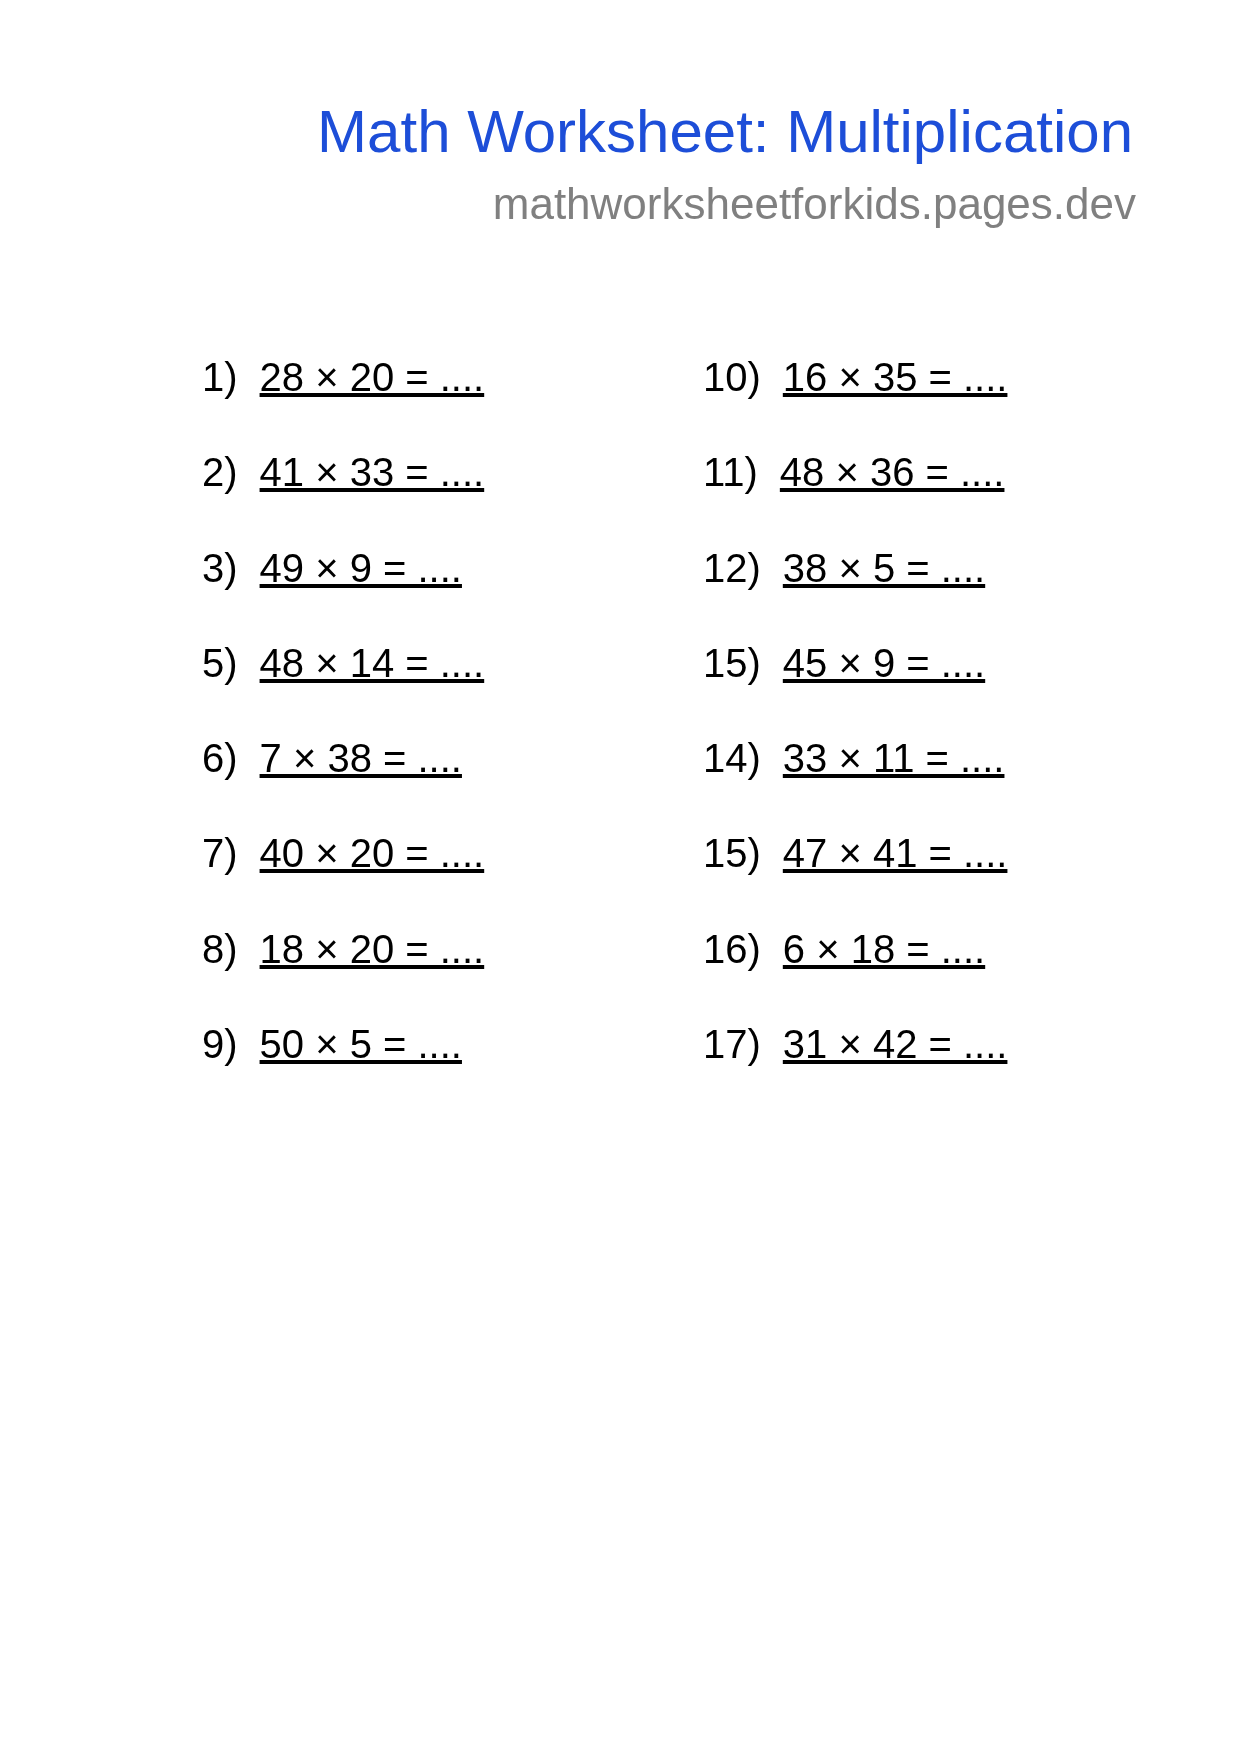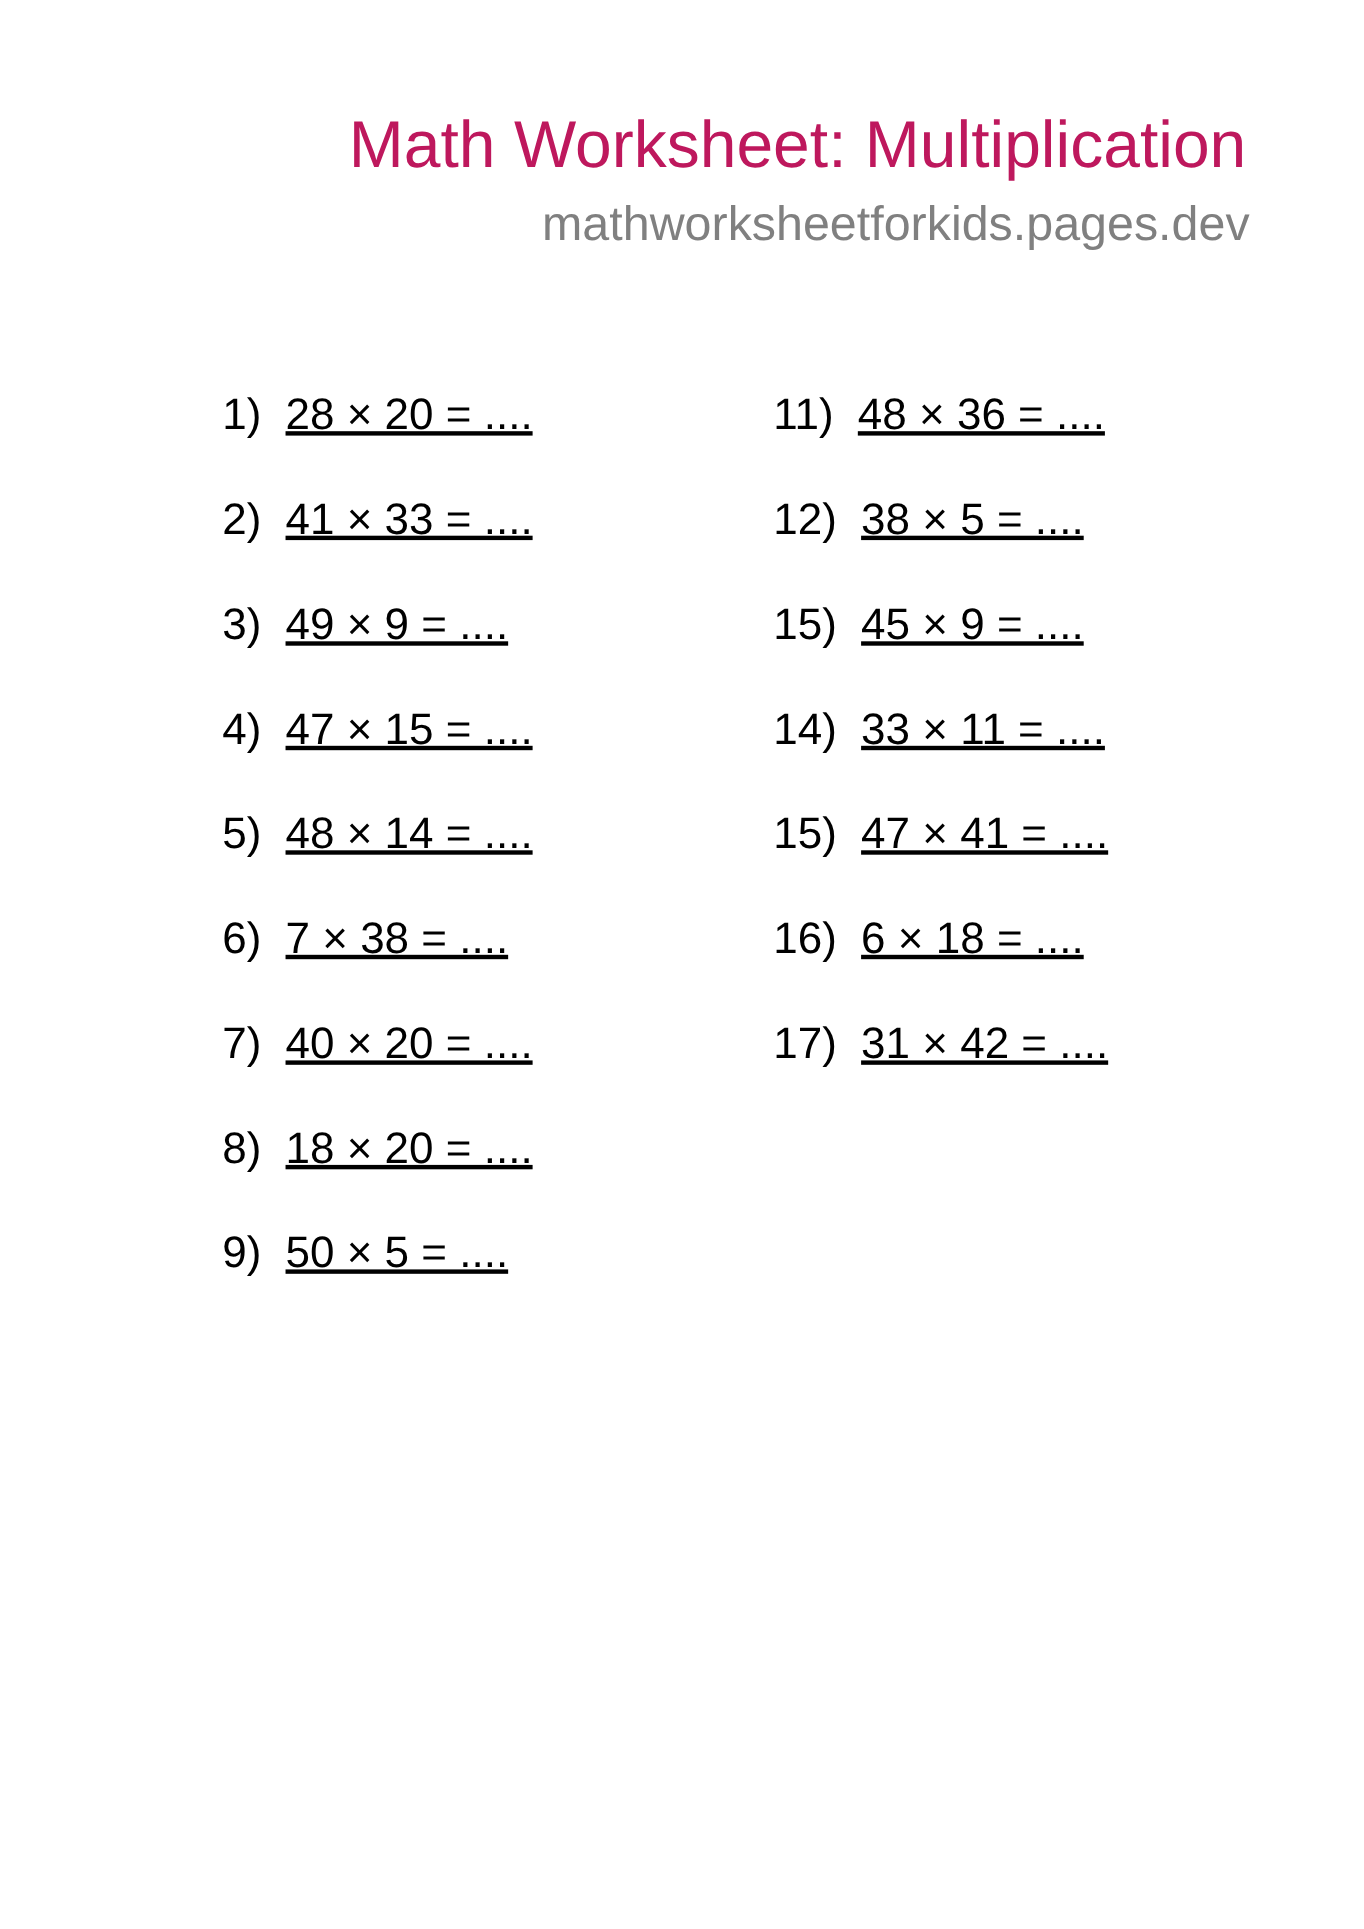--- a/index.html
+++ b/index.html
@@ -1,47 +1,47 @@
 <!DOCTYPE html>
 <html><head>
 <meta charset="utf-8">
 <style>
   html, body { margin: 0; padding: 0; background: #ffffff; }
   body { width: 1240px; height: 1754px; position: relative; overflow: hidden;
          font-family: "Liberation Sans", sans-serif; color: #000; }
   .title { position: absolute; right: 107px; top: 96px; font-size: 60px; line-height: 72px;
-           white-space: nowrap; color: #be185d; }
+           white-space: nowrap; color: #1d4ed8; }
   .subtitle { position: absolute; right: 104px; top: 178px; font-size: 44px; line-height: 52px;
               white-space: nowrap; color: #808080; }
   .col { position: absolute; top: 351px; text-decoration: underline; }
   .col.left { left: 202px; }
   .col.right { left: 703px; }
   .problem { height: 95.3px; font-size: 40px; line-height: 52px; white-space: nowrap; }
   .num { display: inline-block; }
   .gap { display: inline-block; width: 22px; }
 </style>
 </head>
 <body>
 
 <div class="title">Math Worksheet: Multiplication</div>
 <div class="subtitle">mathworksheetforkids.pages.dev</div>
 
 <div class="col left">
   <div class="problem"><span class="num">1)</span><span class="gap"></span><span>28 × 20 = ....</span></div>
   <div class="problem"><span class="num">2)</span><span class="gap"></span><span>41 × 33 = ....</span></div>
   <div class="problem"><span class="num">3)</span><span class="gap"></span><span>49 × 9 = ....</span></div>
-  <div class="problem"><span class="num">4)</span><span class="gap"></span><span>47 × 15 = ....</span></div>
   <div class="problem"><span class="num">5)</span><span class="gap"></span><span>48 × 14 = ....</span></div>
   <div class="problem"><span class="num">6)</span><span class="gap"></span><span>7 × 38 = ....</span></div>
   <div class="problem"><span class="num">7)</span><span class="gap"></span><span>40 × 20 = ....</span></div>
   <div class="problem"><span class="num">8)</span><span class="gap"></span><span>18 × 20 = ....</span></div>
   <div class="problem"><span class="num">9)</span><span class="gap"></span><span>50 × 5 = ....</span></div>
 </div>
 
 <div class="col right">
+  <div class="problem"><span class="num">10)</span><span class="gap"></span><span>16 × 35 = ....</span></div>
   <div class="problem"><span class="num">11)</span><span class="gap"></span><span>48 × 36 = ....</span></div>
   <div class="problem"><span class="num">12)</span><span class="gap"></span><span>38 × 5 = ....</span></div>
   <div class="problem"><span class="num">15)</span><span class="gap"></span><span>45 × 9 = ....</span></div>
   <div class="problem"><span class="num">14)</span><span class="gap"></span><span>33 × 11 = ....</span></div>
   <div class="problem"><span class="num">15)</span><span class="gap"></span><span>47 × 41 = ....</span></div>
   <div class="problem"><span class="num">16)</span><span class="gap"></span><span>6 × 18 = ....</span></div>
   <div class="problem"><span class="num">17)</span><span class="gap"></span><span>31 × 42 = ....</span></div>
 </div>
 
 </body></html>

